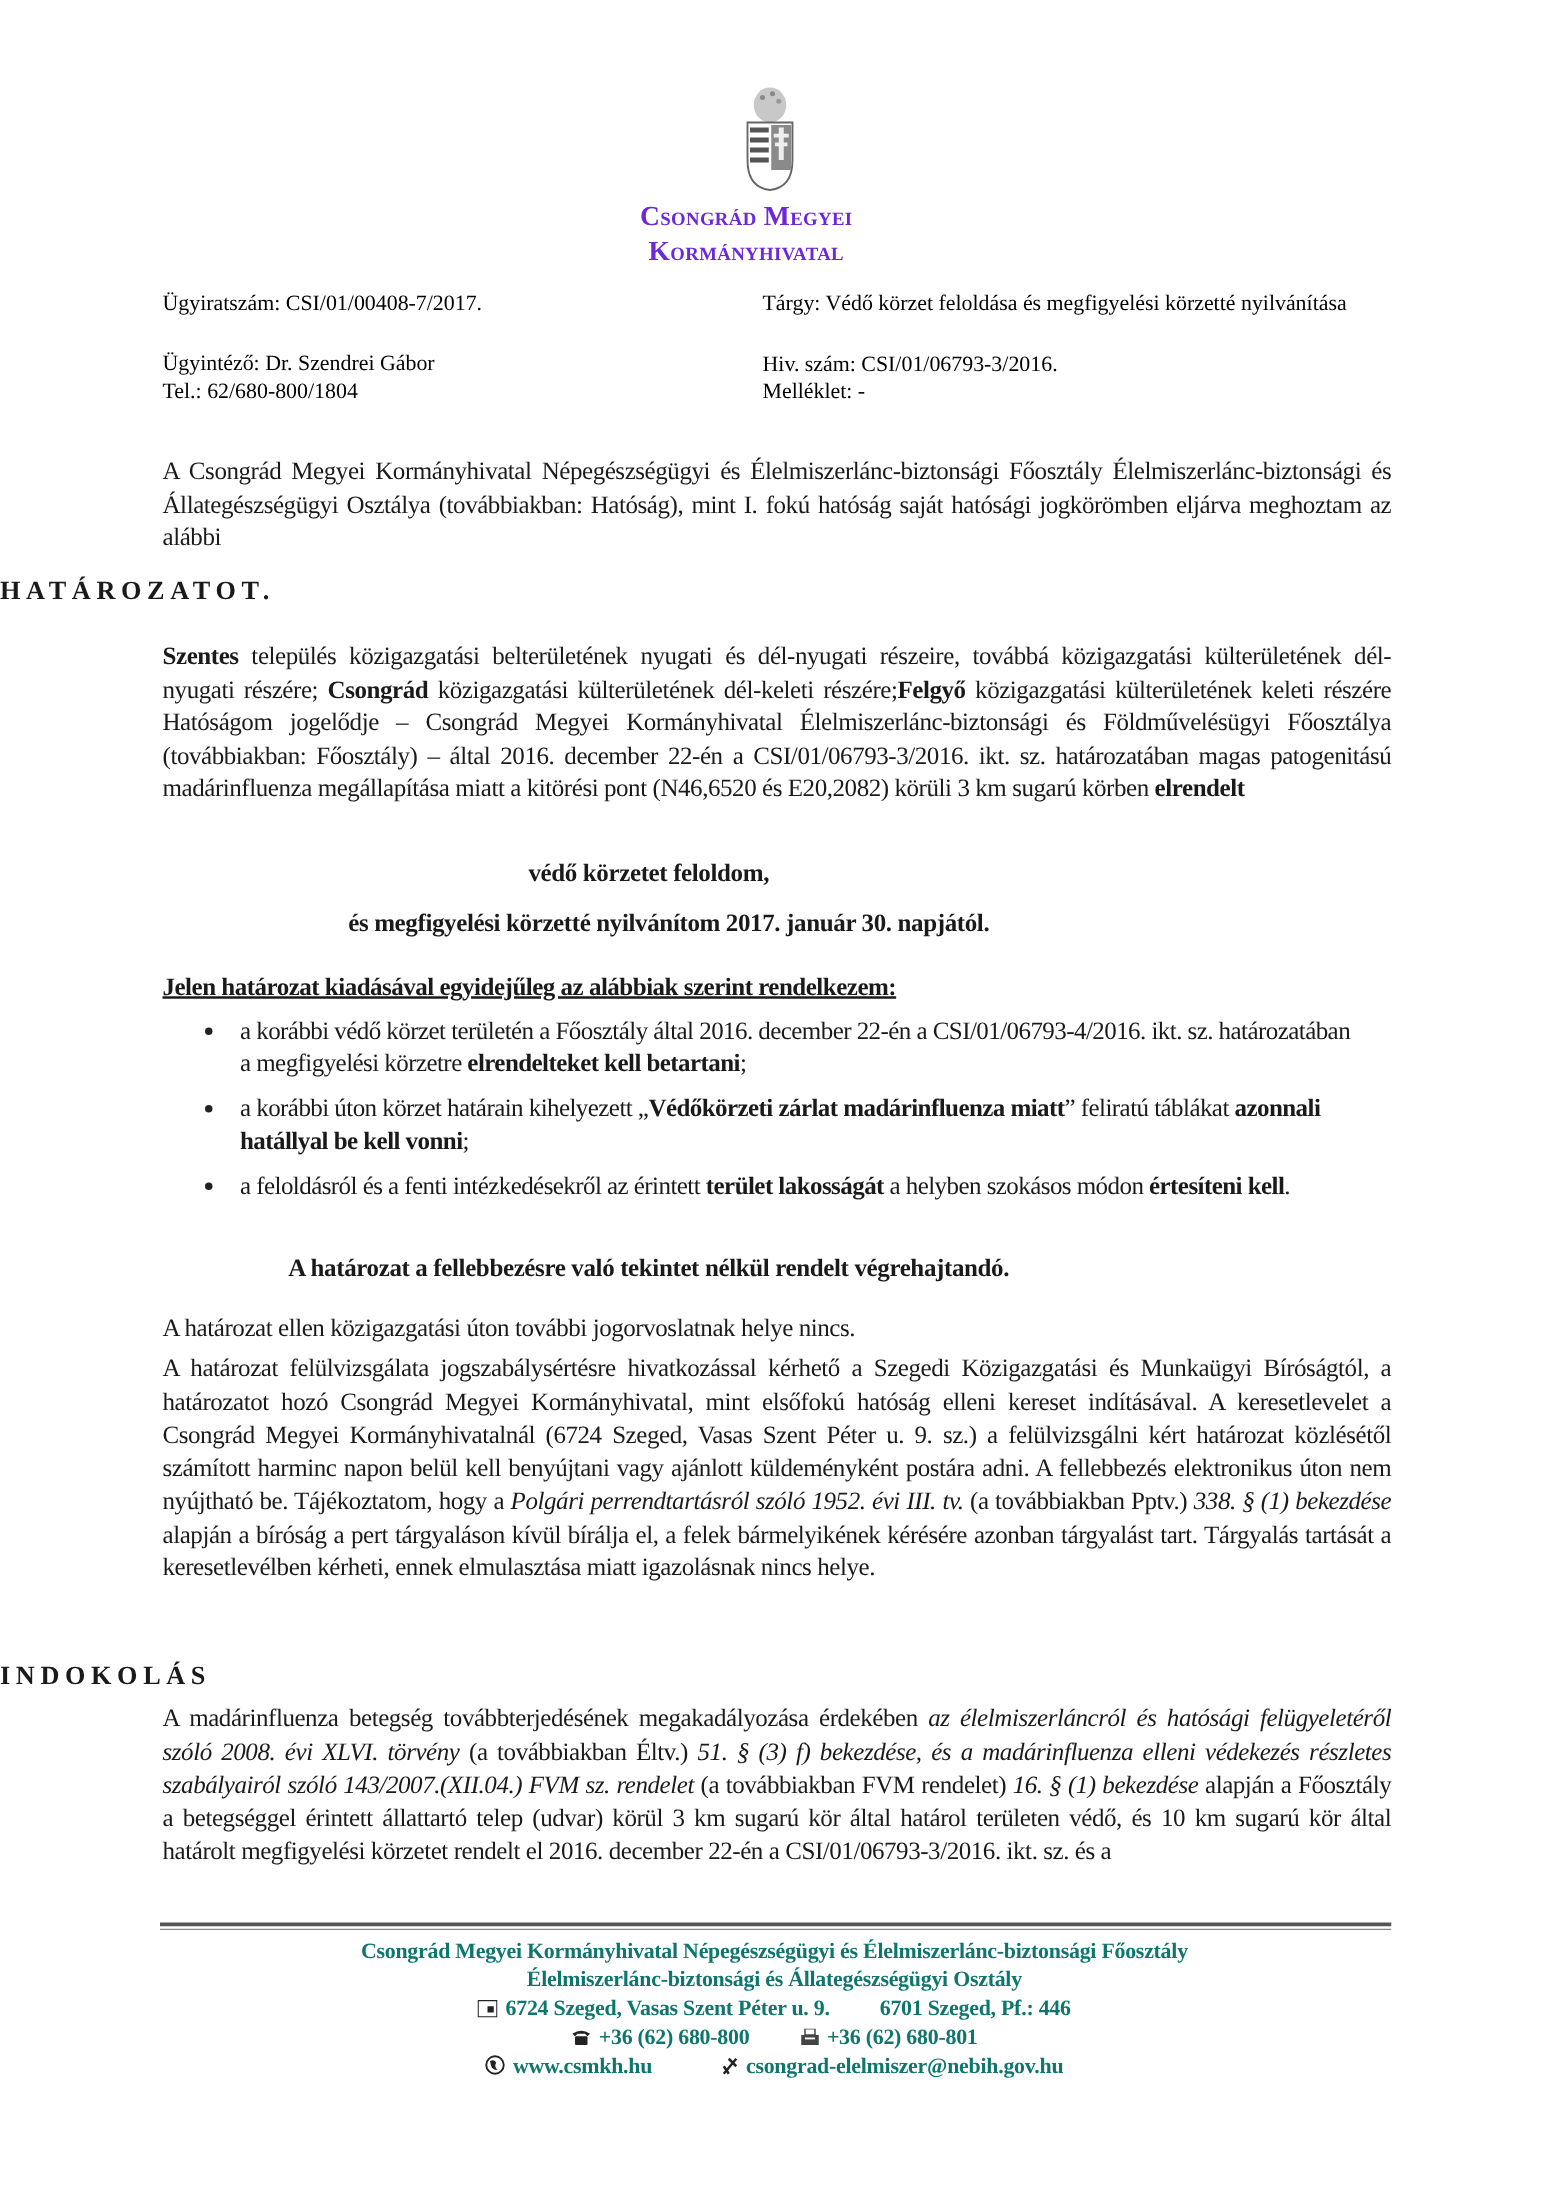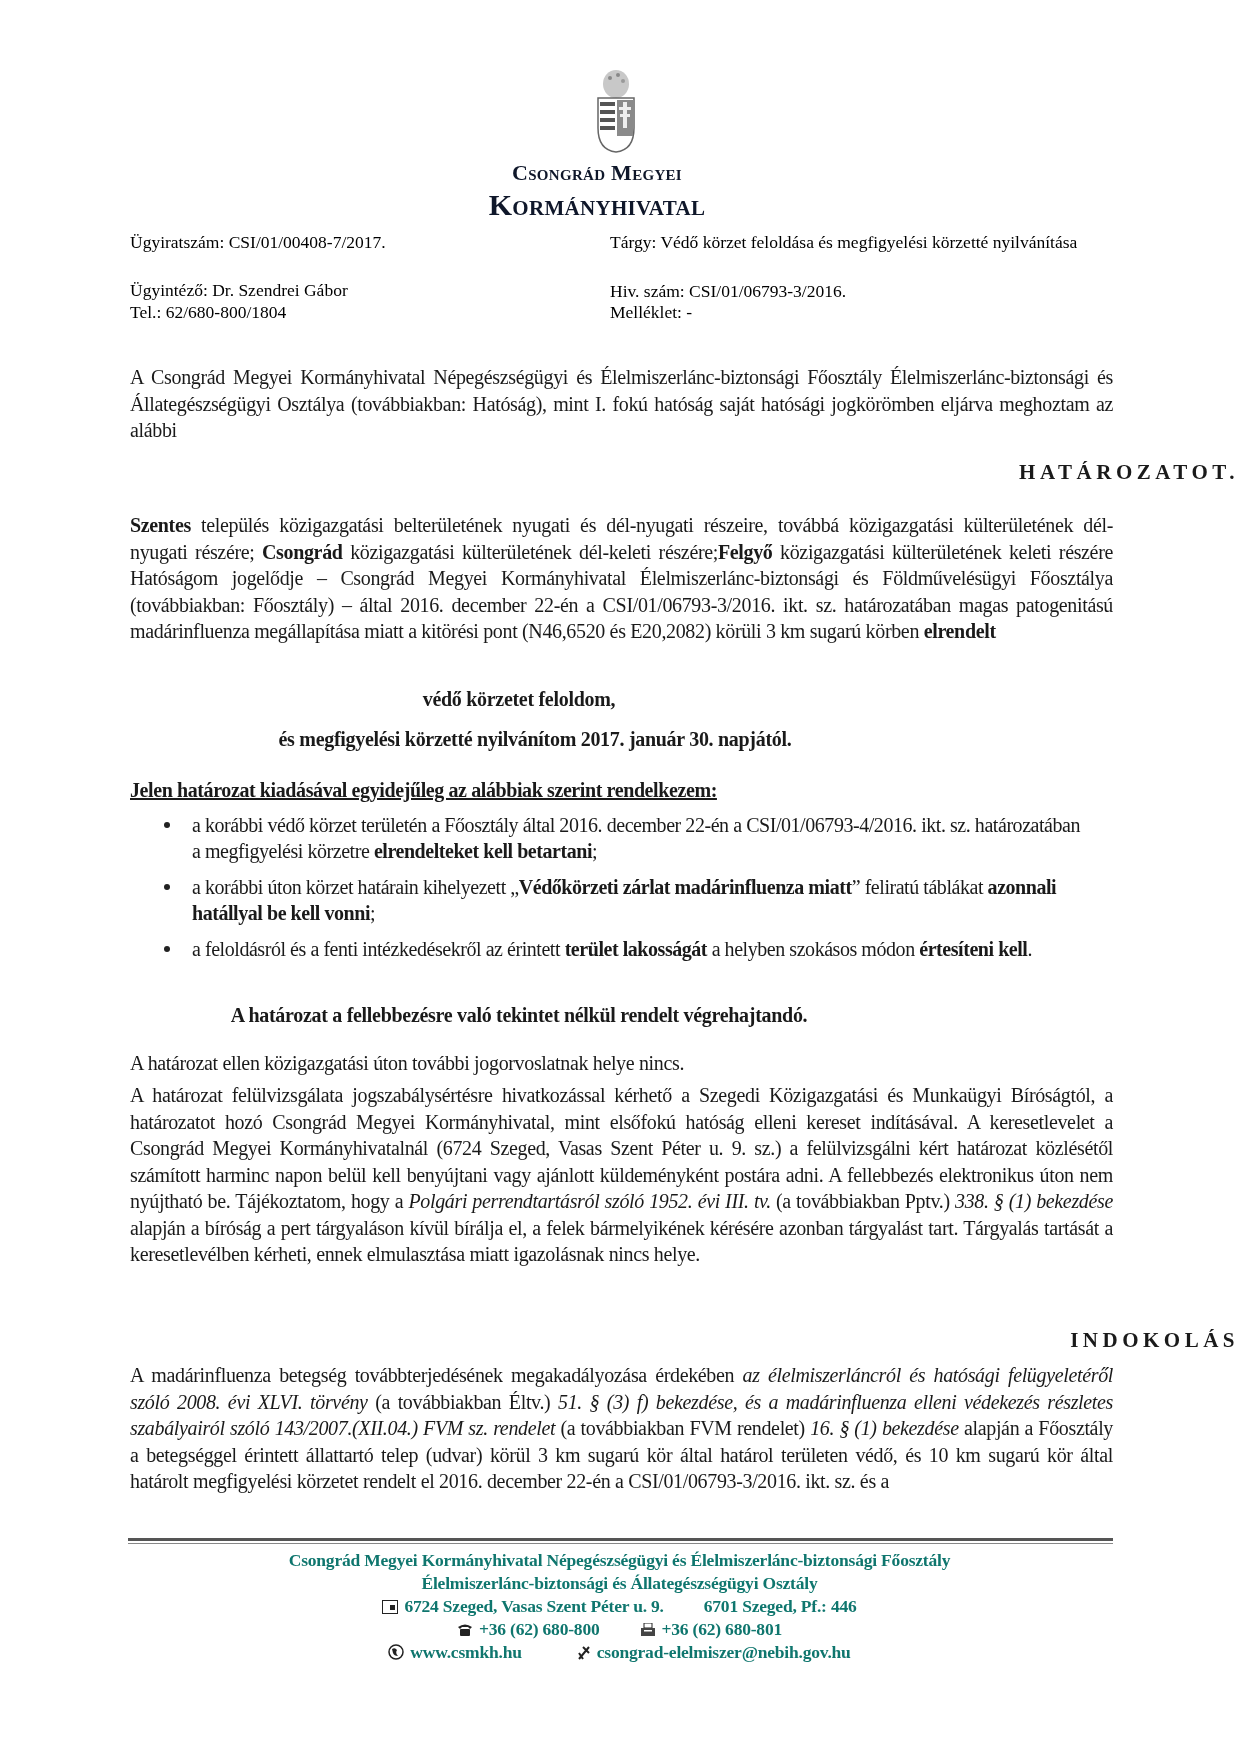--- a/index.html
+++ b/index.html
@@ -3,33 +3,33 @@
 <meta charset="utf-8">
 <style>
   html, body { margin: 0; padding: 0; background: #ffffff; }
   body { width: 1239px; height: 1752px; position: relative; overflow: hidden;
          font-family: "Liberation Serif", "DejaVu Serif", serif; color: #1a1a1a; }
   .page { position: absolute; left: 0; top: 0; width: 1239px; height: 1752px; }
 
   
   .crest { position: absolute; left: 593px; top: 66px; width: 46px; height: 88px; }
   .org-name { position: absolute; left: 0; width: 1194px; text-align: center;
-              font-weight: bold; color: #0f172a; font-variant: small-caps; letter-spacing: 0.3px; }
+              font-weight: bold; color: #6d28d9; font-variant: small-caps; letter-spacing: 0.3px; }
   .org-line1 { top: 160px; font-size: 22px; }
-  .org-line2 { top: 188px; font-size: 30px; }
+  .org-line2 { top: 188px; font-size: 22px; }
 
   .meta { position: absolute; font-size: 17.5px; line-height: 21px; color: #000000; }
   .meta-left { left: 130px; }
   .meta-right { left: 610px; width: 470px; }
 
   .body-text { position: absolute; left: 130px; width: 983px; font-size: 20px; line-height: 26.5px;
                text-align: justify; letter-spacing: -0.35px; }
   .body-text b { font-weight: bold; }
   .center-line { position: absolute; left: 0; width: 1038px; text-align: center; font-size: 20px; font-weight: bold; letter-spacing: -0.3px; }
-  .spaced-title { position: absolute; left: 0; width: 1239px; text-align: right; font-size: 21px; font-weight: bold; letter-spacing: 4.5px; }
+  .spaced-title { position: absolute; left: 0; width: 1239px; text-align: left; font-size: 21px; font-weight: bold; letter-spacing: 4.5px; }
 
   .underlined { position: absolute; left: 130px; font-size: 20px; font-weight: bold; text-decoration: underline; letter-spacing: -0.4px; }
 
   .bullet-list { position: absolute; left: 164px; width: 920px; margin: 0; padding: 0; list-style: none; }
   .bullet-item { position: relative; padding-left: 28px; font-size: 20px; line-height: 26px; margin-bottom: 10px; letter-spacing: -0.45px; }
   .bullet-dot { position: absolute; left: 0; top: 10px; width: 6px; height: 6px; border-radius: 50%; background: #222; }
 
   .para { position: absolute; left: 130px; width: 983px; font-size: 20px; line-height: 26.5px; text-align: justify; letter-spacing: -0.35px; }
   .para i { font-style: italic; }
 

